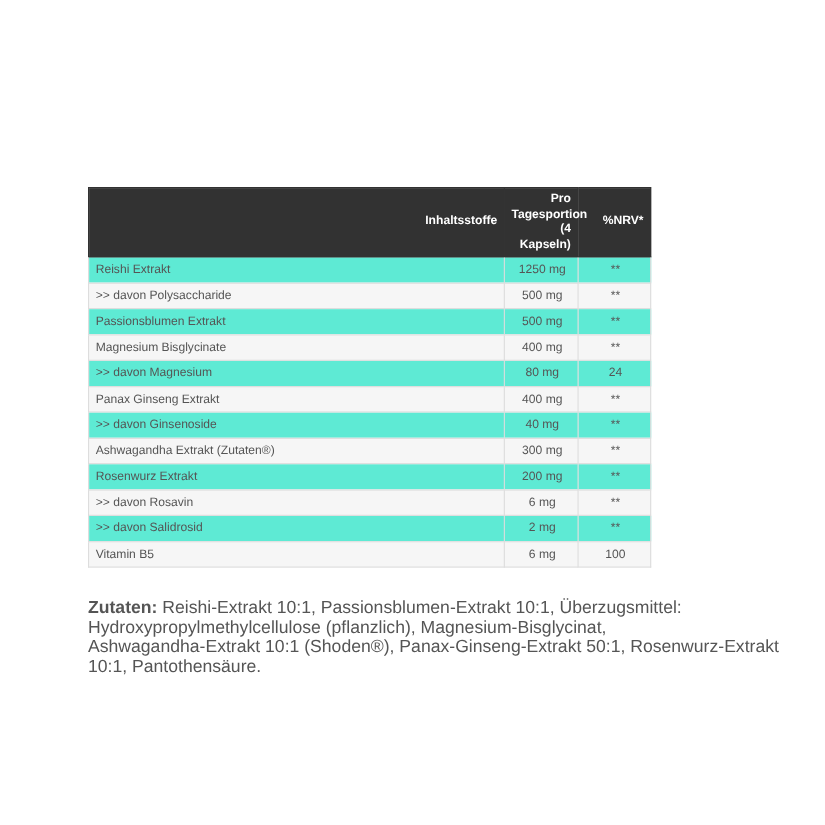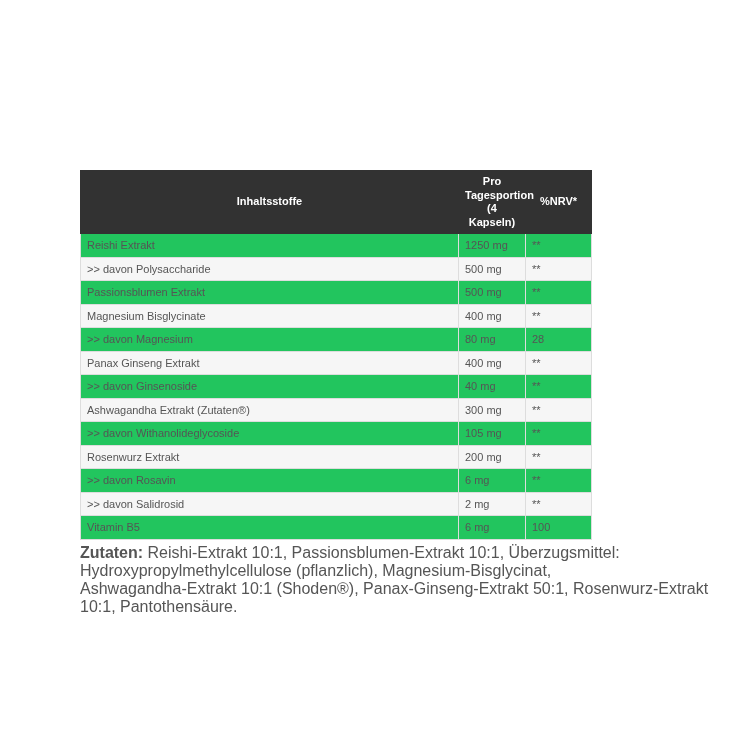--- a/index.html
+++ b/index.html
@@ -24,43 +24,43 @@
   }
   col.col-name   { width: 378px; }
   col.col-amount { width: 67px; }
   col.col-nrv    { width: 66px; }
 
   th {
     background: #323232;
     color: #ffffff;
     font-size: 11px;
     font-weight: 700;
-    text-align: center;
+    text-align: right;
     vertical-align: middle;
     height: 50px;
     padding: 4px 6px;
     line-height: 13.5px;
     border: 1px solid #323232;
   }
   th + th { border-left: 1px solid #555555; }
   th.pre { white-space: pre-line; }
 
   td {
     font-size: 11px;
     color: #555555;
     height: 23.5px;
     padding: 0 6px;
     vertical-align: middle;
     border: 1px solid #dddddd;
-    background: #22c55e;
+    background: #5eead4;
     line-height: 12px;
   }
   tbody tr:nth-child(even) td { background: #f6f6f6; }
   td.c-amount, td.c-nrv {
-    text-align: left;
+    text-align: center;
     padding-right: 4px;
   }
 
   .ingredients {
     position: absolute;
     left: 80px;
     top: 544px;
     width: 640px;
     font-size: 16px;
     line-height: 18px;
@@ -105,40 +105,35 @@
           <td class="c-nrv">**</td>
         </tr>
         <tr>
           <td class="c-name">Magnesium Bisglycinate</td>
           <td class="c-amount">400 mg</td>
           <td class="c-nrv">**</td>
         </tr>
         <tr>
           <td class="c-name">&gt;&gt; davon Magnesium</td>
           <td class="c-amount">80 mg</td>
-          <td class="c-nrv">28</td>
+          <td class="c-nrv">24</td>
         </tr>
         <tr>
           <td class="c-name">Panax Ginseng Extrakt</td>
           <td class="c-amount">400 mg</td>
           <td class="c-nrv">**</td>
         </tr>
         <tr>
           <td class="c-name">&gt;&gt; davon Ginsenoside</td>
           <td class="c-amount">40 mg</td>
           <td class="c-nrv">**</td>
         </tr>
         <tr>
           <td class="c-name">Ashwagandha Extrakt (Zutaten®)</td>
           <td class="c-amount">300 mg</td>
-          <td class="c-nrv">**</td>
-        </tr>
-        <tr>
-          <td class="c-name">&gt;&gt; davon Withanolideglycoside</td>
-          <td class="c-amount">105 mg</td>
           <td class="c-nrv">**</td>
         </tr>
         <tr>
           <td class="c-name">Rosenwurz Extrakt</td>
           <td class="c-amount">200 mg</td>
           <td class="c-nrv">**</td>
         </tr>
         <tr>
           <td class="c-name">&gt;&gt; davon Rosavin</td>
           <td class="c-amount">6 mg</td>

